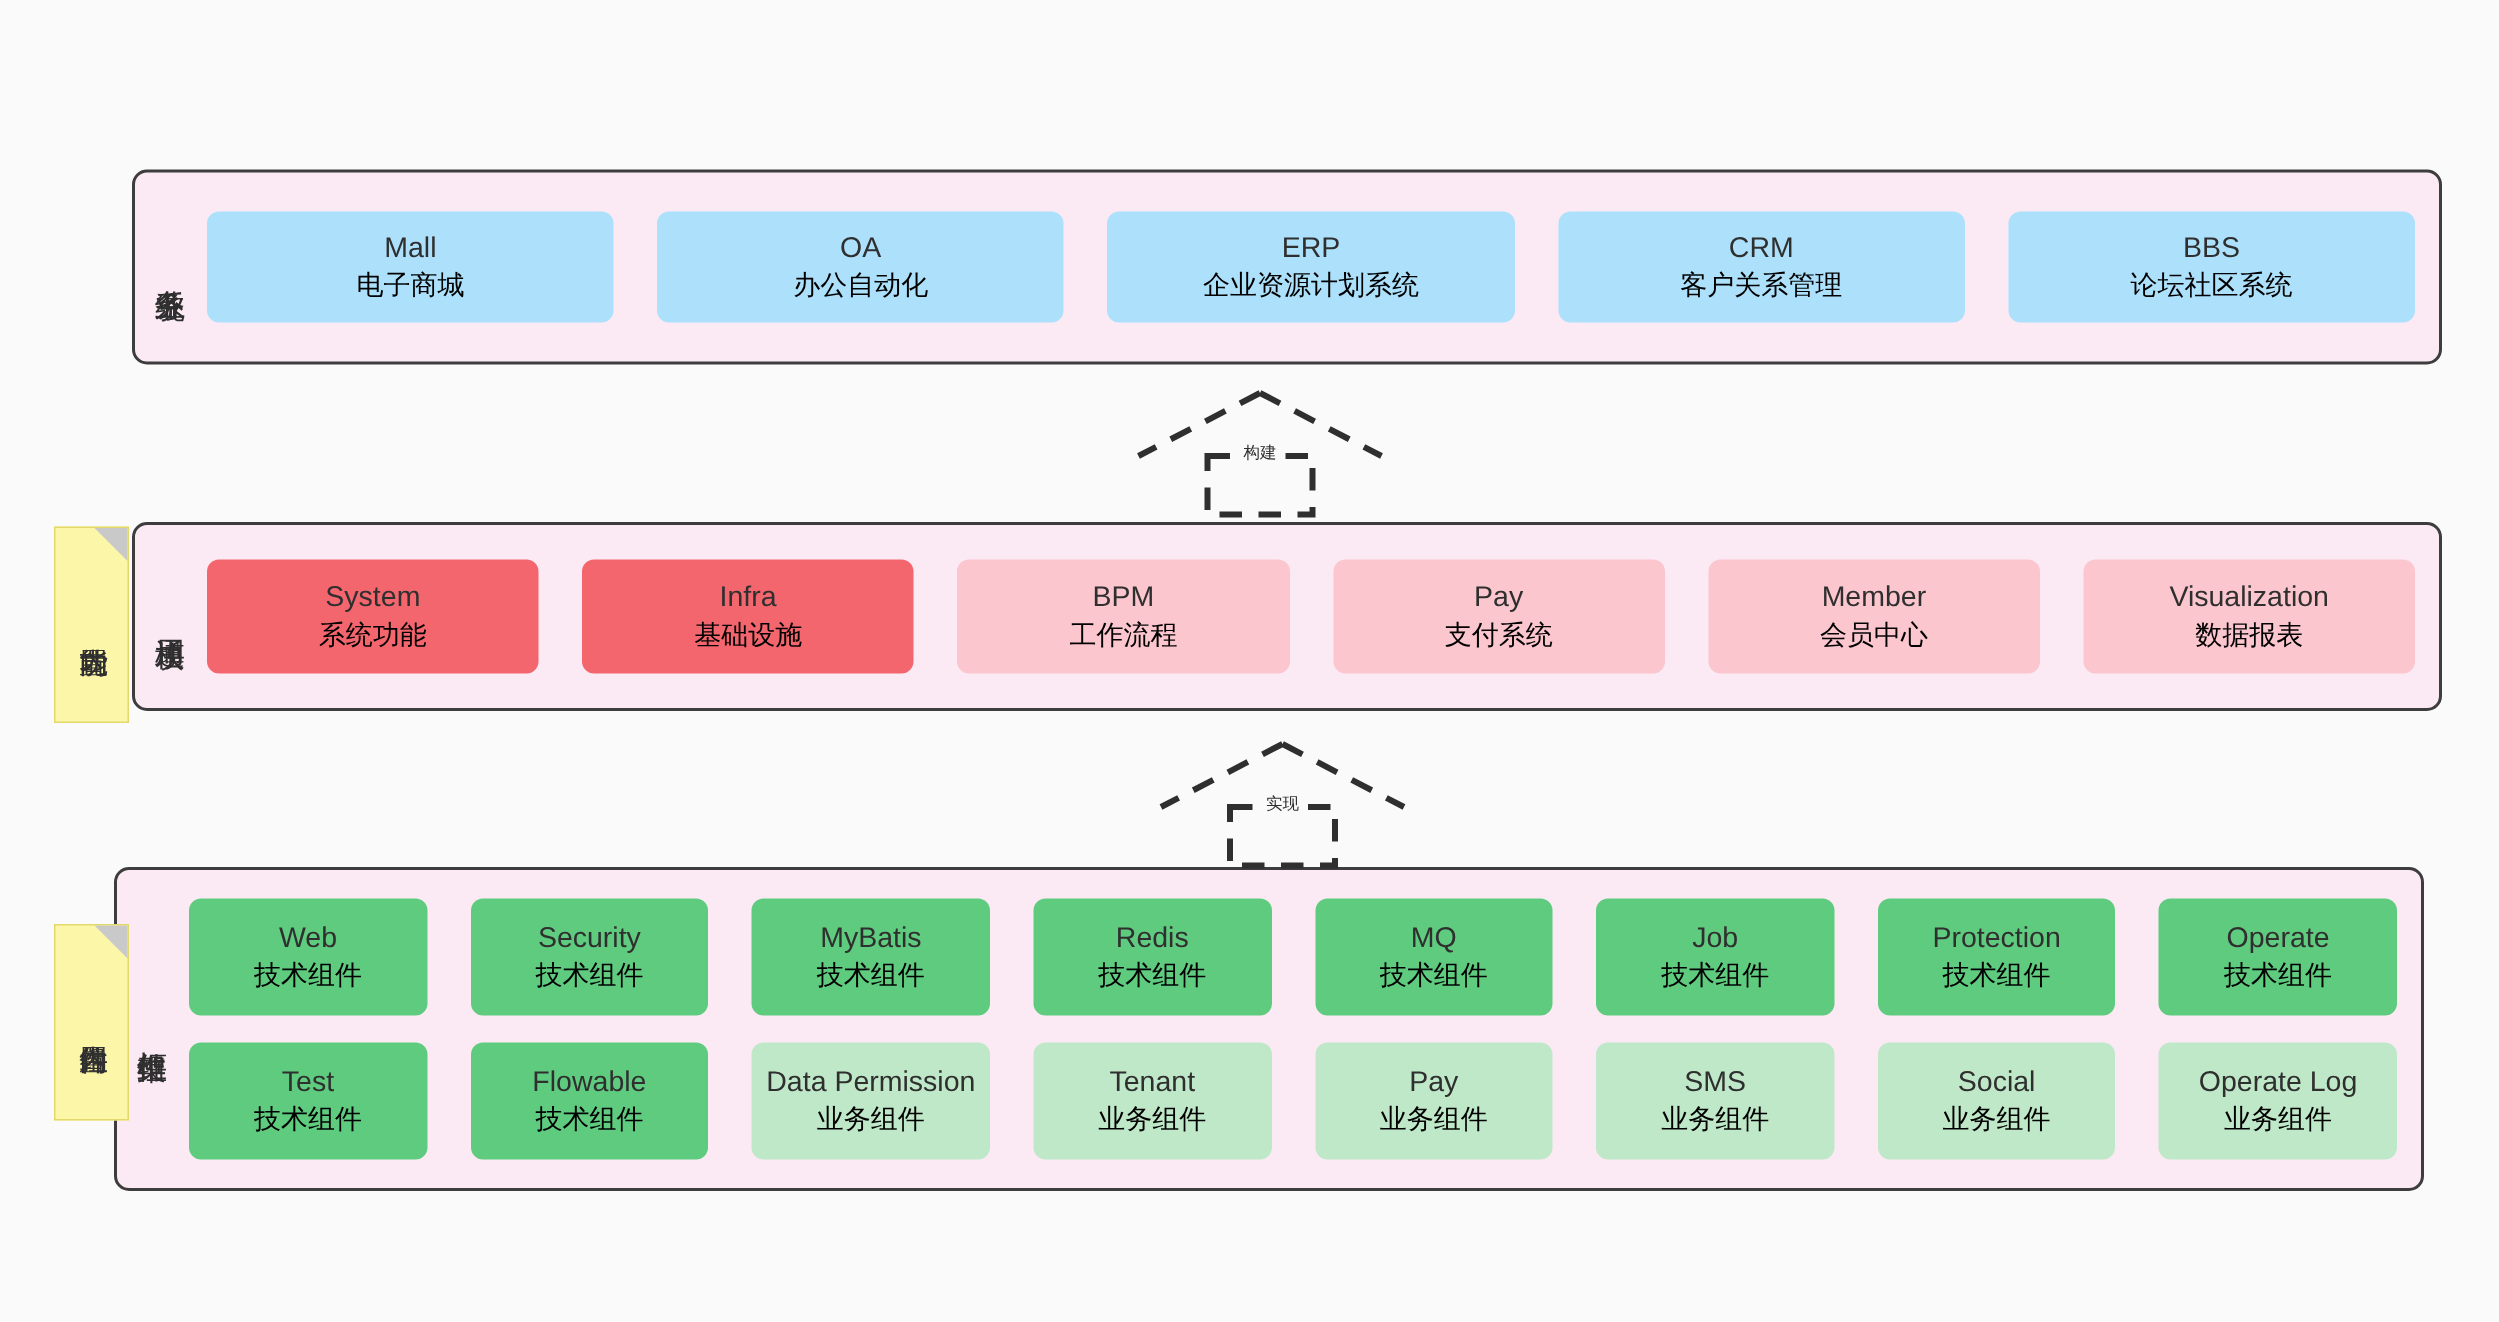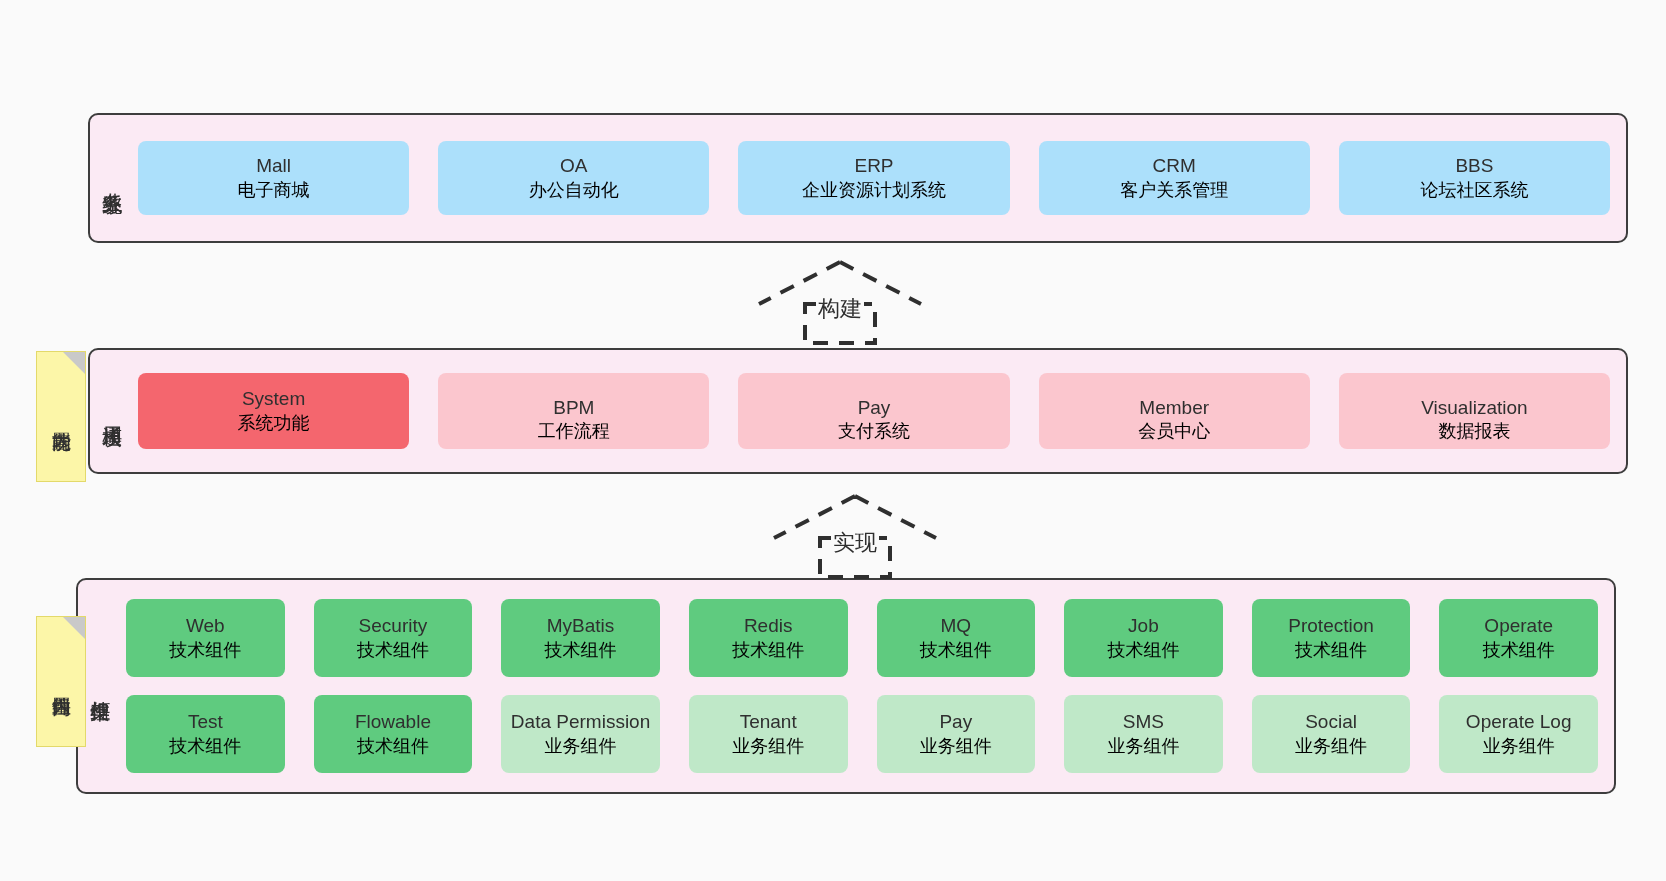--- a/index.html
+++ b/index.html
@@ -78,21 +78,21 @@
     white-space: nowrap;
   }
   .card .t-en.wrap { white-space: normal; }
   .card .t-cn {
     font-size: 18px;
     color: #000000;
   }
 
   .c-blue      { background: #ace0fb; }
   .c-red       { background: #f4666e; }
-  .c-pink      { background: #fbc6ce; justify-content: flex-end; }
+  .c-pink      { background: #fbc6ce; }
   .c-green     { background: #5fcb7f; }
   .c-lightgreen{ background: #bfe8c8; }
 
   
   #band-business  { left: 88px;  top: 113px; width: 1540px; height: 130px; }
   #band-modules   { left: 88px;  top: 348px; width: 1540px; height: 126px; }
   #band-framework { left: 76px;  top: 578px; width: 1540px; height: 216px; }
 
   #band-business  .row { height: 74px; }
   #band-modules   .row { height: 76px; }
@@ -132,21 +132,21 @@
   .arrow {
     position: absolute;
     z-index: 2;
   }
   .arrow svg { display: block; overflow: visible; }
   .arrow .lbl {
     position: absolute;
     left: 50%;
     transform: translateX(-50%);
     top: 36px;
-    font-size: 22px;
+    font-size: 11px;
     color: #2f2f2f;
     background: #fafafa;
     padding: 0 2px;
     white-space: nowrap;
   }
   #arrow-build   { left: 755px; top: 258px; width: 170px; height: 85px; }
   #arrow-impl    { left: 770px; top: 492px; width: 170px; height: 85px; }
 </style>
 </head>
 <body>
@@ -193,20 +193,24 @@
 </div>
 
 <div class="band" id="band-modules">
   <div class="band-caption">通用模块</div>
   <div class="band-body">
     <div class="row">
       <div class="card c-red">
         <span class="t-en">System</span>
         <span class="t-cn">系统功能</span>
       </div>
+      <div class="card c-red">
+        <span class="t-en">Infra</span>
+        <span class="t-cn">基础设施</span>
+      </div>
       <div class="card c-pink">
         <span class="t-en">BPM</span>
         <span class="t-cn">工作流程</span>
       </div>
       <div class="card c-pink">
         <span class="t-en">Pay</span>
         <span class="t-cn">支付系统</span>
       </div>
       <div class="card c-pink">
         <span class="t-en">Member</span>

